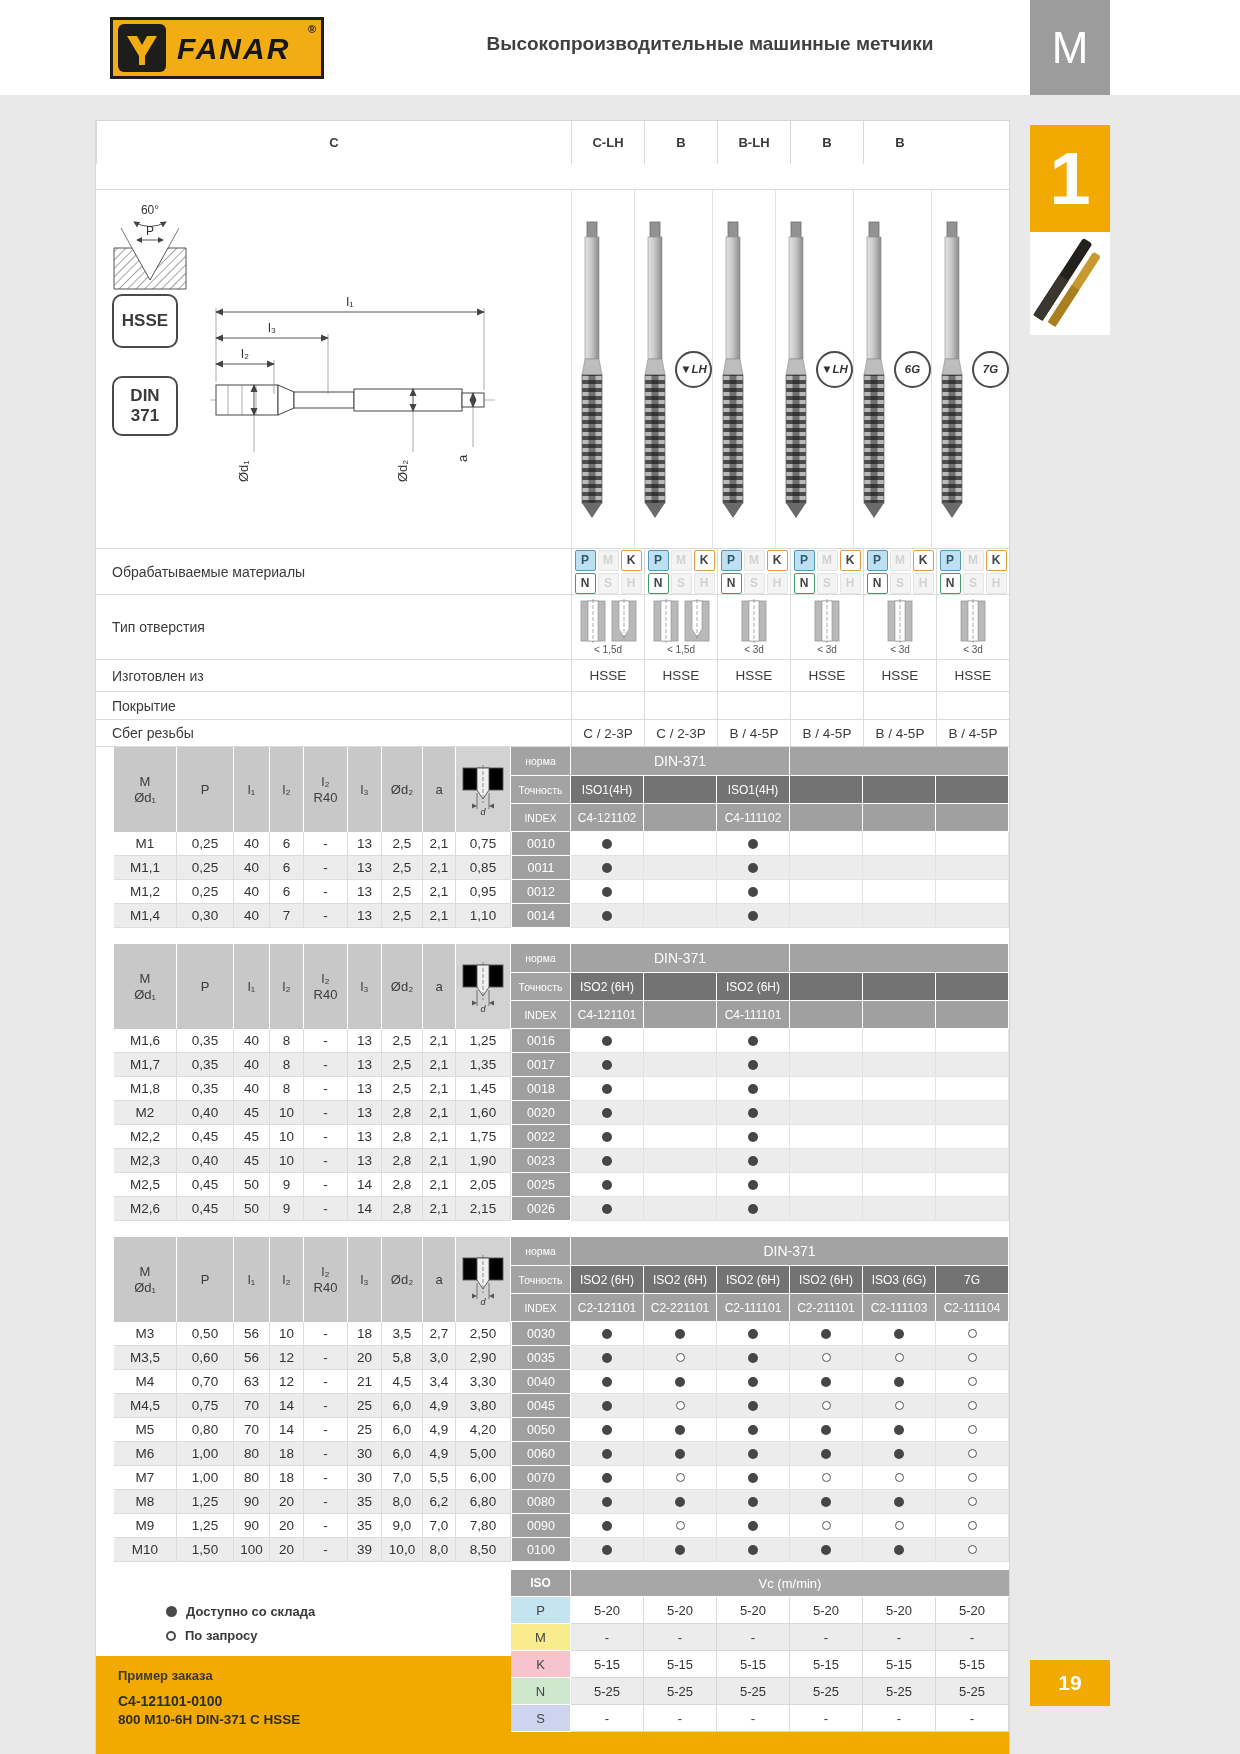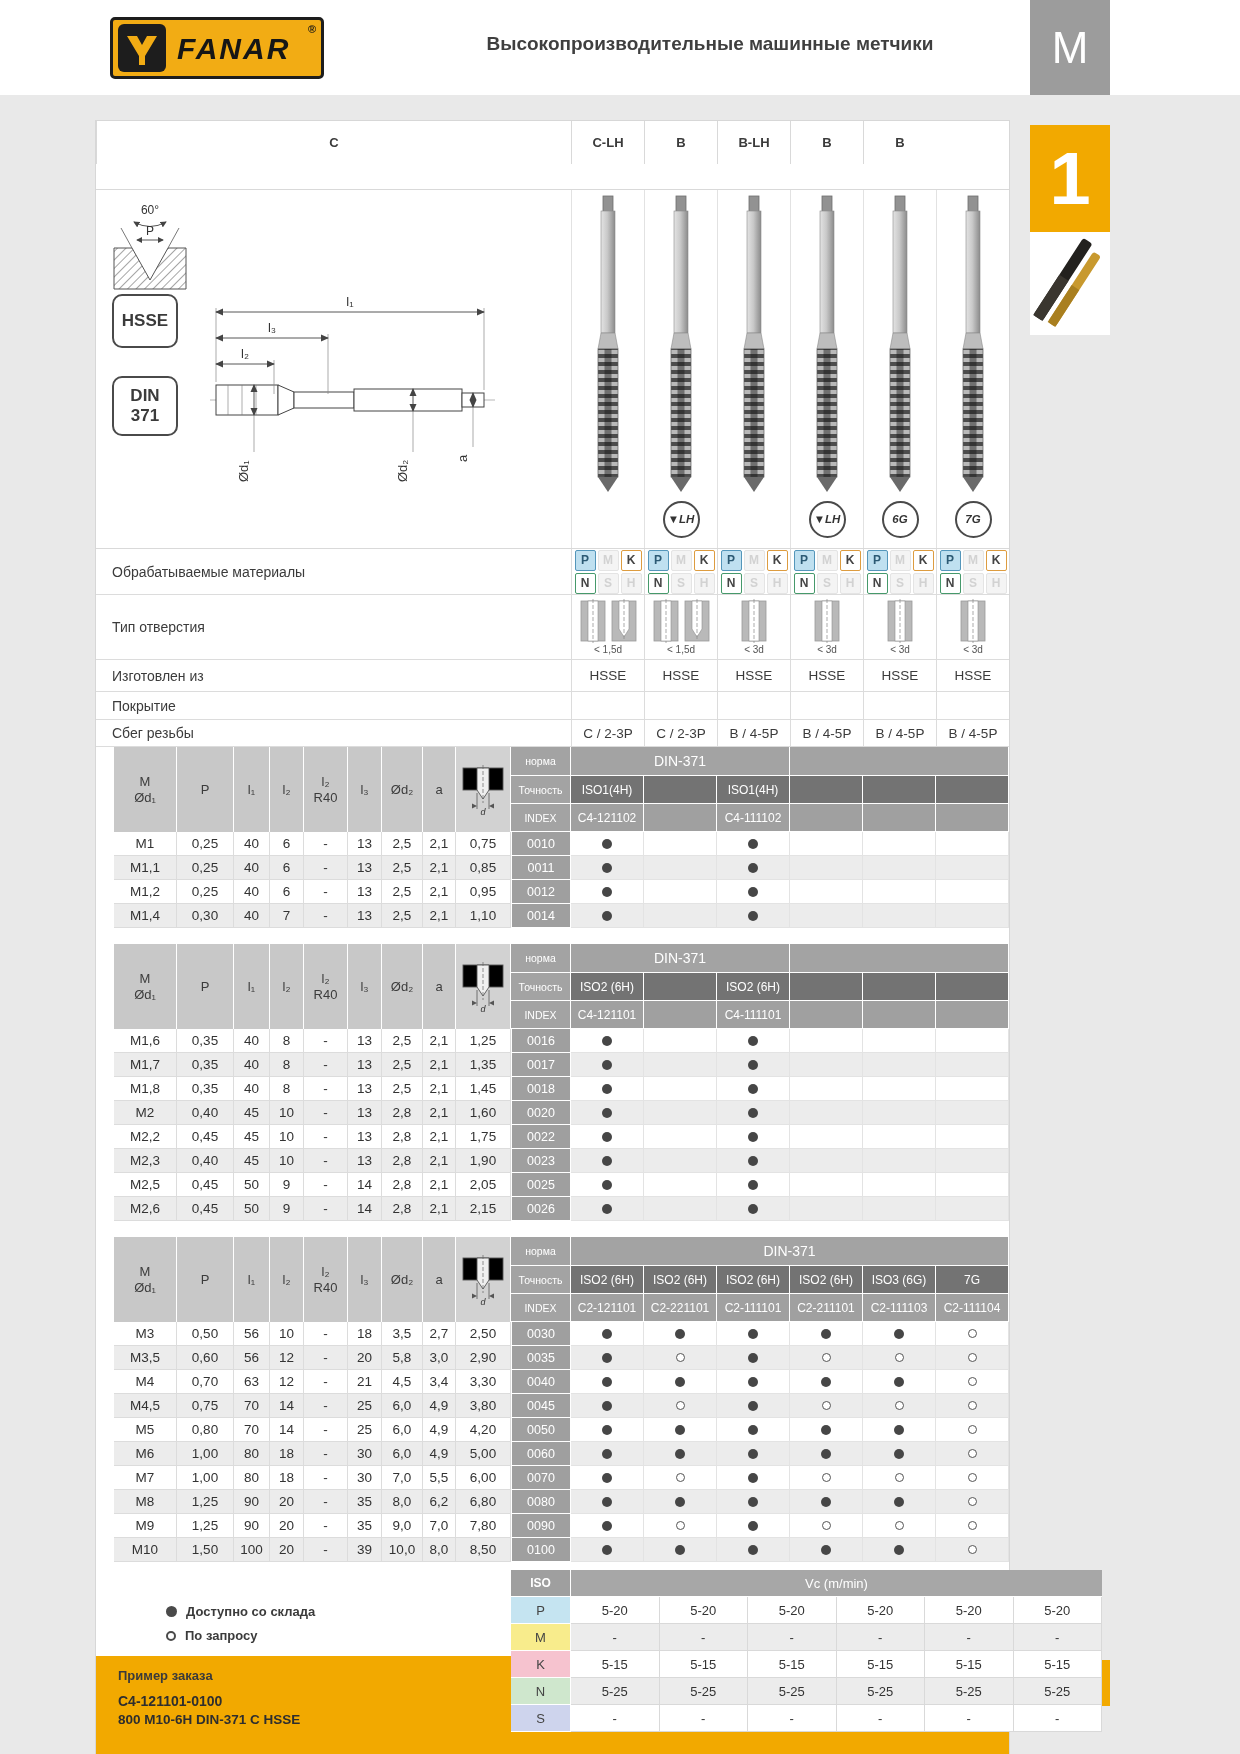--- a/index.html
+++ b/index.html
@@ -1,21 +1,21 @@
 <!DOCTYPE html>
 <html><head>
 <meta charset="utf-8">
 <style>
   *{margin:0;padding:0;box-sizing:border-box}
   body{font-family:"Liberation Sans","DejaVu Sans",sans-serif;color:#3b3b3b;background:#fff}
   .page{position:relative;width:1240px;height:1754px;background:#e9e9e9;overflow:hidden}
 
   
   .topbar{position:absolute;left:0;top:0;width:1240px;height:95px;background:#fff}
-  .logo{position:absolute;left:110px;top:17px;width:214px;height:62px;background:#f2ac14;border:3px solid #1d1d1d;border-radius:5px}
+  .logo{position:absolute;left:110px;top:17px;width:214px;height:62px;background:#f2ac14;border:3px solid #1d1d1d;border-radius:0}
   .logo-mark{position:absolute;left:5px;top:4px;width:48px;height:48px;background:#1d1d1d;border-radius:6px}
   .logo-text{position:absolute;left:64px;top:12px;font-size:30px;font-weight:800;font-style:italic;letter-spacing:2px;color:#161616}
   .logo-reg{position:absolute;right:5px;top:3px;font-size:11px;font-weight:bold;color:#161616}
   .doc-title{position:absolute;left:420px;top:33px;width:580px;text-align:center;font-size:19px;font-weight:bold;color:#3f3f3f}
   .tab-m{position:absolute;left:1030px;top:0;width:80px;height:95px;background:#9c9c9c;color:#fff;font-size:44px;display:flex;align-items:center;justify-content:center}
 
   
   .rail-num{position:absolute;left:1030px;top:125px;width:80px;height:107px;background:#f2a900;color:#fff;font-size:74px;font-weight:bold;display:flex;align-items:center;justify-content:center}
   .rail-photo{position:absolute;left:1030px;top:232px;width:80px;height:103px;background:#fff}
   .rail-page{position:absolute;left:1030px;top:1660px;width:80px;height:46px;background:#f2a900;color:#fff;font-size:21px;font-weight:bold;display:flex;align-items:center;justify-content:center}
@@ -26,21 +26,21 @@
 
   
   .intro{display:grid;grid-template-columns:475px repeat(6,1fr);grid-template-rows:43px 25px;border-bottom:1px solid #d9d9d9}
   .intro-title{grid-row:1/3;grid-column:1/2;display:flex;align-items:center;padding-left:20px;font-size:17px;font-weight:bold}
   .intro-series{grid-row:1/2;grid-column:2/8;border-left:1px solid #d9d9d9;border-bottom:1px solid #d9d9d9;display:flex;align-items:center;justify-content:center;font-size:26px;font-weight:bold;font-style:italic;color:#a9a9a9;letter-spacing:3px}
   .letter-cell{border-left:1px solid #d9d9d9;display:flex;align-items:center;justify-content:center;font-size:13px;font-weight:bold}
 
   
   .taps{height:359px;border-bottom:1px solid #d9d9d9}
   .diagram-cell{position:relative}
-  .tap-cell{border-left:1px solid #e2e2e2;display:flex;flex-direction:column;align-items:center}
+  .tap-cell{border-left:1px solid #e2e2e2;display:flex;flex-direction:row;align-items:center}
   .tap-cell svg{margin-top:4px}
   .marker{height:46px;display:flex;align-items:center;justify-content:center}
   .marker-circle{width:37px;height:37px;border:2px solid #4a4a4a;border-radius:50%;display:flex;align-items:center;justify-content:center;font-size:11.5px;font-style:italic;font-weight:bold;color:#333}
 
   .prof{position:absolute;left:16px;top:12px}
   .badge{position:absolute;left:16px;width:66px;border:2px solid #4a4a4a;border-radius:10px;background:#fff;display:flex;align-items:center;justify-content:center;font-weight:bold;font-size:17px;white-space:pre-line;text-align:center;line-height:1.15}
   .badge.hsse{top:104px;height:54px}
   .badge.din{top:186px;height:60px}
   .tdraw{position:absolute;left:112px;top:92px}
 
@@ -85,21 +85,21 @@
   
   .bottom{position:relative;height:193px}
   .band{position:absolute;left:0;right:0;top:94px;bottom:0;background:#f2a900;z-index:0;padding:12px 0 0 22px}
   .band .ot{font-size:13px;font-weight:bold;color:#3a3a3a}
   .band .oc{font-size:14px;font-weight:bold;color:#2e2e2e;margin-top:10px}
   .band .od{font-size:13.5px;font-weight:bold;color:#2e2e2e;margin-top:3px}
   .legend{position:absolute;left:70px;top:42px;z-index:2}
   .legend-item{display:flex;align-items:center;gap:9px;margin-bottom:9px;font-size:13px;font-weight:bold}
   .sym-f{width:11px;height:11px;border-radius:50%;background:#4a4a4a}
   .sym-o{width:10px;height:10px;border-radius:50%;border:2px solid #4a4a4a;background:#fff}
-  .vctbl{position:absolute;left:415px;top:8px;width:591px;display:grid;grid-template-columns:60px repeat(6,1fr);grid-auto-rows:27px;z-index:2}
+  .vctbl{position:absolute;left:415px;top:8px;width:498px;display:grid;grid-template-columns:60px repeat(6,1fr);grid-auto-rows:27px;z-index:2}
   .vh-iso{background:#9f9f9f;border-right:1px solid #fff;border-bottom:1px solid #fff;color:#fff;font-size:12px;font-weight:bold;display:flex;align-items:center;justify-content:center}
   .vh-t{grid-column:span 6;background:#a7a7a7;border-bottom:1px solid #fff;color:#fff;font-size:13px;display:flex;align-items:center;justify-content:center}
   .vg{border-right:1px solid #fff;border-bottom:1px solid #fff;font-size:13px;color:#444;display:flex;align-items:center;justify-content:center}
   .vv{border-right:1px solid #d9d9d9;border-bottom:1px solid #d9d9d9;font-size:13px;color:#333;display:flex;align-items:center;justify-content:center}
 </style>
 </head>
 <body>
 
 <div class="page">
 

